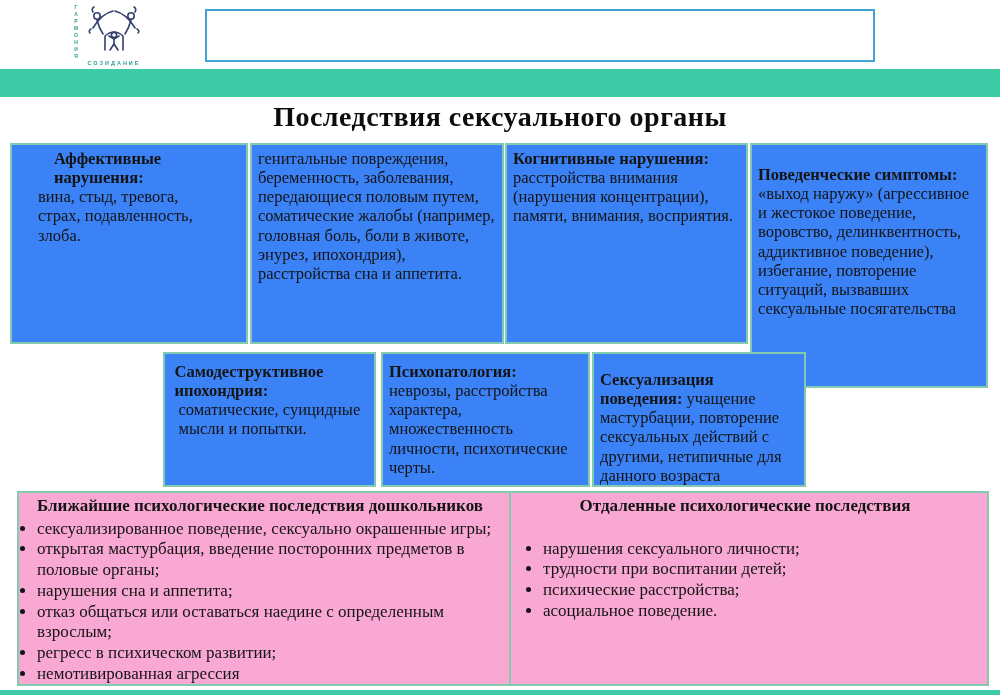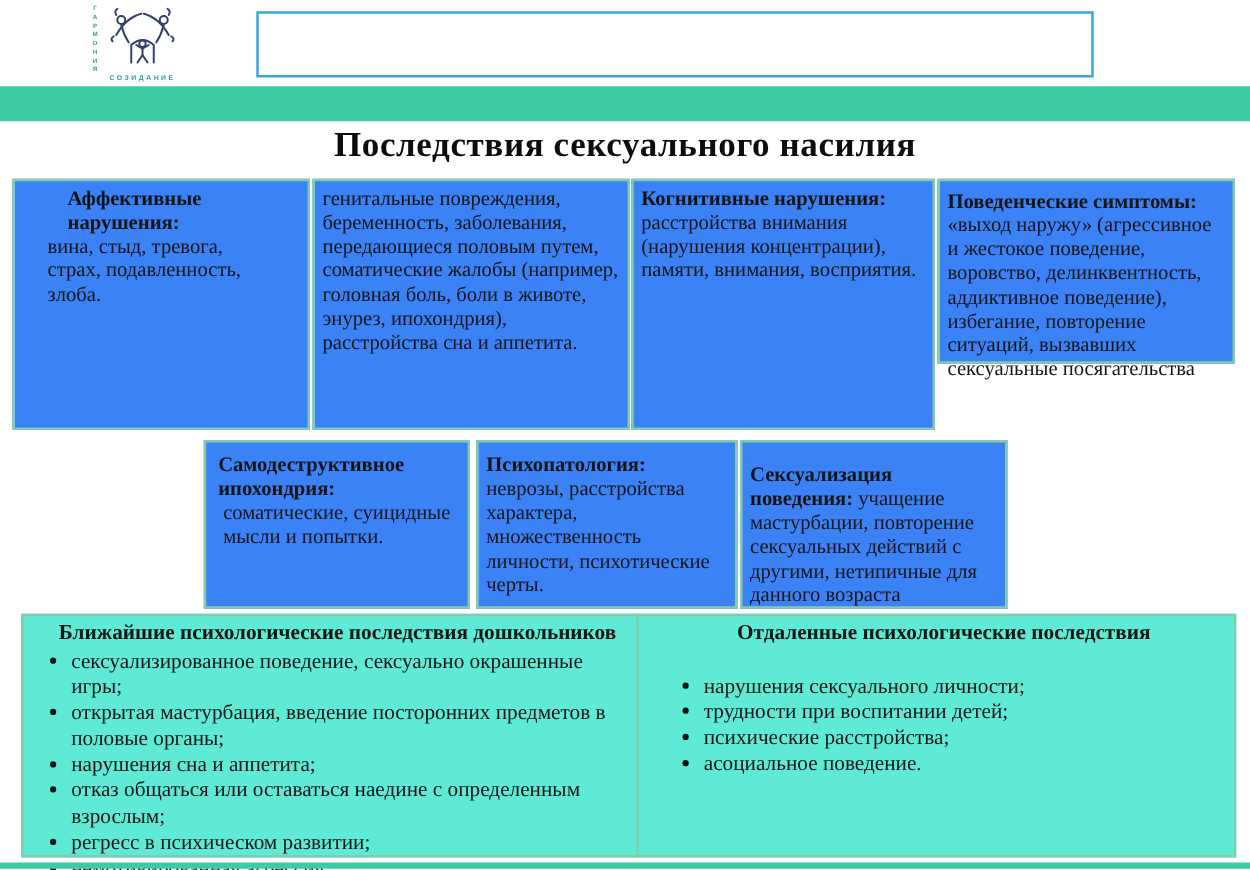--- a/index.html
+++ b/index.html
@@ -59,32 +59,32 @@
   .cbox .hdr { display: block; font-weight: bold; }
   .cbox .hdr.inline { display: inline; }
   .hdr-narrow { max-width: 150px; margin: 0 auto; }
   .hdr-mid { max-width: 190px; margin: 0 auto; }
   .body-narrow { display: block; max-width: 182px; margin: 0 auto; }
 
   
   .r1b1 { left: 10px;  top: 143px; width: 238px; height: 201px; }
   .r1b2 { left: 250px; top: 143px; width: 254px; height: 201px; }
   .r1b3 { left: 505px; top: 143px; width: 243px; height: 201px; }
-  .r1b4 { left: 750px; top: 143px; width: 238px; height: 148px; padding-top: 6px; }
+  .r1b4 { left: 750px; top: 143px; width: 238px; height: 245px; padding-top: 20px; }
 
   
   .r2b1 { left: 163px; top: 352px; width: 213px; height: 135px; padding-top: 8px; }
   .r2b2 { left: 381px; top: 352px; width: 209px; height: 135px; padding-top: 8px; }
   .r2b3 { left: 592px; top: 352px; width: 214px; height: 135px; padding-top: 16px; }
 
   
   .bbox {
     position: absolute; top: 491px; height: 195px;
-    background: #5eead4; border: 2px solid #82cbae; box-sizing: border-box;
-    font-size: 17px; line-height: 1.22; text-align: left; padding: 3px 8px 0 20px; font-family: Liberation Serif, serif;
+    background: #f9a8d4; border: 2px solid #82cbae; box-sizing: border-box;
+    font-size: 17px; line-height: 1.22; text-align: left; padding: 3px 8px 0 0; font-family: Liberation Serif, serif;
   }
   .bb1 { left: 17px;  width: 494px; }
   .bb2 { left: 509px; width: 480px; }
   .bbox .bhdr { display: block; text-align: center; font-weight: bold; }
   .bbox ul { margin: 2px 0 0 0; padding-left: 18px; list-style: disc outside; }
   .bbox li { padding-left: 0; margin: 0; }
   .bb2 ul { margin-top: 22px; padding-left: 32px; }
 </style>
 </head>
 <body>
@@ -117,21 +117,21 @@
         <path d="M31 37 L26 34 M31 37 L36 34"></path>
       </g>
     </svg>
     <div class="logo-btext">СОЗИДАНИЕ</div>
   </div>
 
   <div class="top-box"></div>
 
   <div class="teal-band" style="background: rgb(60, 203, 164);"></div>
 
-  <div class="title">Последствия сексуального насилия</div>
+  <div class="title">Последствия сексуального органы</div>
 
   <div class="cbox r1b1">
     <span class="hdr hdr-narrow">Аффективные нарушения:</span>
     <span class="body-narrow">вина, стыд, тревога, страх, подавленность, злоба.</span>
   </div>
   <div class="cbox r1b2">
     <span>генитальные повреждения, беременность, заболевания, передающиеся половым путем, соматические жалобы (например, головная боль, боли в животе, энурез, ипохондрия), расстройства сна и аппетита.</span>
   </div>
   <div class="cbox r1b3">
     <span class="hdr">Когнитивные нарушения:</span>

